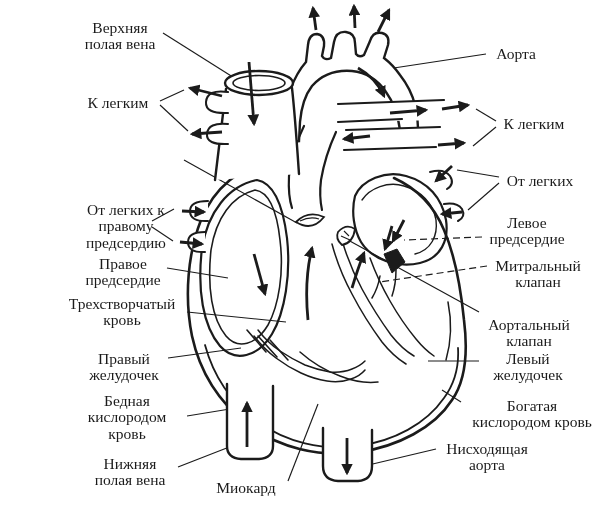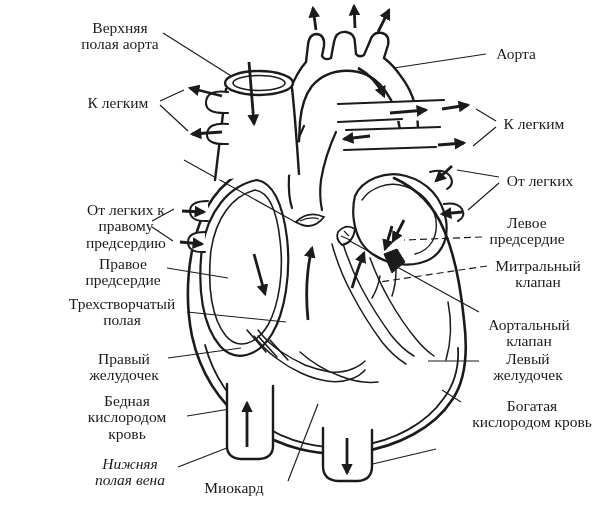--- a/index.html
+++ b/index.html
@@ -157,44 +157,46 @@
     <path d="M404,220 Q398,232 393,241"></path>
     <path d="M392,226 Q388,240 385,249"></path>
     <path d="M308,320 Q304,280 312,248"></path>
     <path d="M352,288 Q358,268 364,253"></path>
     <path d="M247,447 L247,403"></path>
     <path d="M347,438 L347,473"></path>
   </g>
 </svg>
 
   <div class="lbl" style="left:50px;  top:20px;  width:140px;">Верхняя
-полая аорта</div>
+полая вена</div>
   <div class="lbl" style="left:48px;  top:95px;  width:140px;">К легким</div>
   <div class="lbl" style="left:56px;  top:202px; width:140px;">От легких к
 правому
 предсердию</div>
   <div class="lbl" style="left:53px;  top:256px; width:140px;">Правое
 предсердие</div>
   <div class="lbl" style="left:42px;  top:296px; width:160px;">Трехстворчатый
-полая</div>
+кровь</div>
   <div class="lbl" style="left:54px;  top:351px; width:140px;text-align:center;">Правый
 желудочек</div>
   <div class="lbl" style="left:57px;  top:393px; width:140px;text-align:center;">Бедная
 кислородом
 кровь</div>
-  <div class="lbl" style="left:60px;  top:456px; width:140px;font-style:italic;">Нижняя
+  <div class="lbl" style="left:60px;  top:456px; width:140px;">Нижняя
 полая вена</div>
-  <div class="lbl" style="left:164px; top:480px; width:140px;text-align:center;">Миокард</div>
+  <div class="lbl" style="left:176px; top:480px; width:140px;text-align:center;">Миокард</div>
   <div class="lbl" style="left:446px; top:46px;  width:140px;">Аорта</div>
   <div class="lbl" style="left:464px; top:116px; width:140px;">К легким</div>
   <div class="lbl" style="left:470px; top:173px; width:140px;">От легких</div>
   <div class="lbl" style="left:457px; top:215px; width:140px;">Левое
 предсердие</div>
   <div class="lbl" style="left:468px; top:258px; width:140px;">Митральный
 клапан</div>
   <div class="lbl" style="left:459px; top:305px; width:140px;margin-top:12px;">Аортальный
 клапан</div>
   <div class="lbl" style="left:458px; top:351px; width:140px;">Левый
 желудочек</div>
   <div class="lbl" style="left:462px; top:398px; width:140px;">Богатая
 кислородом кровь</div>
+  <div class="lbl" style="left:417px; top:441px; width:140px;">Нисходящая
+аорта</div>
 
 </div>
 
 </body></html>

